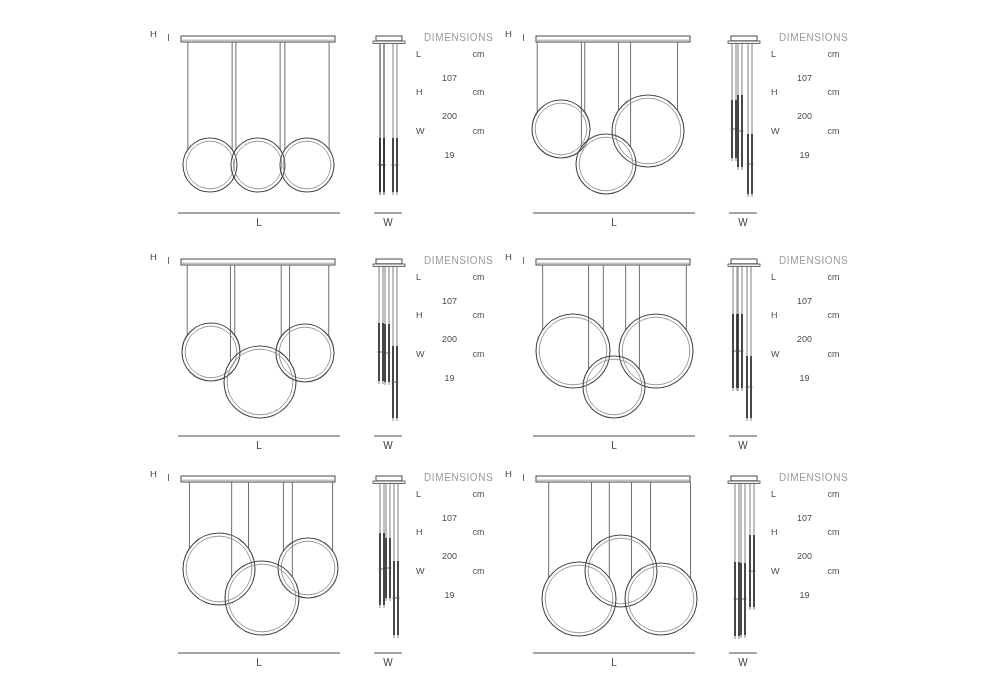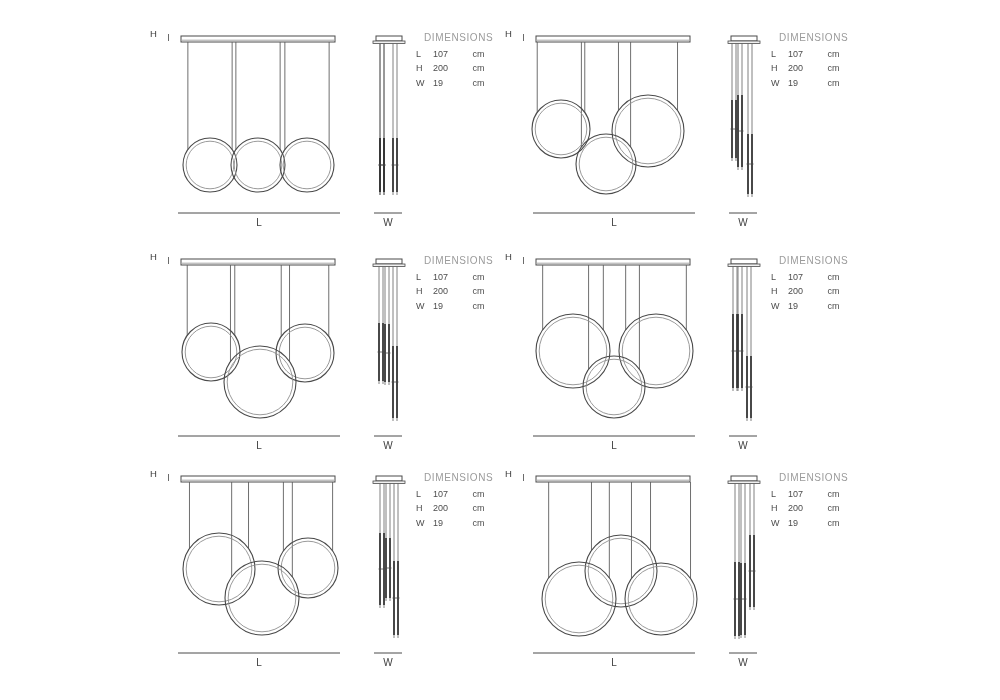--- a/index.html
+++ b/index.html
@@ -23,21 +23,21 @@
   .dims{position:absolute;left:268px;top:7px;}
   .dims-title{
     font-size:10px;color:#9b9b9b;letter-spacing:0.6px;margin-bottom:4px;
     white-space:nowrap;
     padding-left:8px;
   }
   .dims-row{
     display:grid;grid-template-columns:15px 33px 18px;column-gap:2px;
     line-height:14.4px;font-size:9px;color:#4d4d4d;
   }
-  .dims-row .val{text-align:left;}
+  .dims-row .val{text-align:center;margin-top:24px;}
   .dims-row .unit{text-align:center;padding-left:3px;}
 </style>
 </head>
 <body>
 
 <div id="canvas">
 
 <div class="panel" style="left: 148px; top: 25px;">
       <svg class="drawing" width="355" height="225" viewBox="0 0 355 225">
         <rect x="33" y="11" width="154" height="6" fill="#ffffff" stroke="#4a4a4a" stroke-width="1"></rect>

